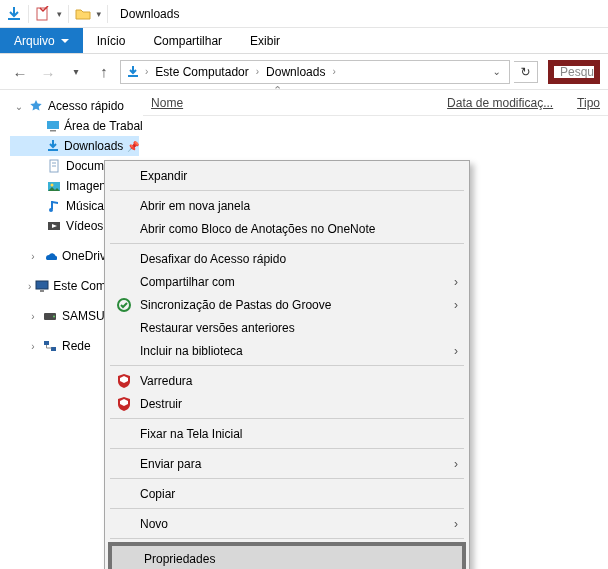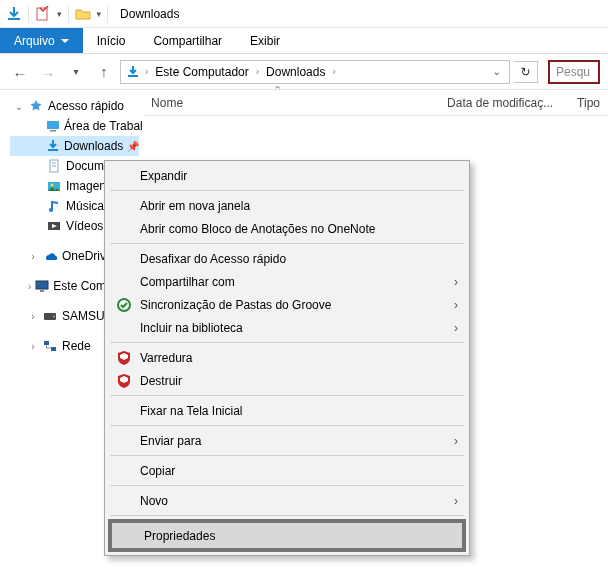--- a/index.html
+++ b/index.html
@@ -77,21 +77,21 @@
     gap:2px;
   }
   .addr-text { padding:0 3px; }
   .addr-sep { color:#888; font-size:10px; padding:0 2px;}
   .addr-dd { margin-left:auto; color:#555; font-size:10px; padding:0 4px;}
   .refresh-btn {
     width:24px; height:22px; border:1px solid #c4c4c4; border-left:none;
     display:flex; align-items:center; justify-content:center; font-size:12px; color:#333;
   }
   .searchbox {
-    margin-left:6px; height:24px; border:2px solid #7f1d1d;
+    margin-left:6px; height:24px; border:6px solid #7f1d1d;
     display:flex; align-items:center; padding:0 6px;
     color:#888; width:52px; overflow:hidden;
   }
   
   .body {
     display:flex;
     height: calc(100% - 28px - 26px - 36px);
   }
   .tree {
     width:160px;
@@ -115,21 +115,21 @@
     flex:1;
     position:relative;
   }
   .col-headers {
     height:26px; display:flex; align-items:center;
     border-bottom:1px solid #e8e8e8;
     color:#444;
     font-size:12px;
     position:relative;
   }
-  .col { padding:0 8px; }
+  .col { padding:0 8px;text-decoration:underline; }
   .col.name { width:260px; }
   .col.date { width:130px;margin-left:36px; }
   .col.type { flex:1; }
   .sort-ind { position:absolute; left:130px; top:-6px; font-size:11px; color:#888;}
   .empty-msg {
     color:#555; text-align:center;
     margin-top:16px;
   }
   
   .ctxmenu {
@@ -380,20 +380,24 @@
         <svg width="16" height="16" viewBox="0 0 16 16">
           <circle cx="8" cy="8" r="6" fill="none" stroke="#2a8a3a" stroke-width="2"></circle>
           <path d="M5 8l2 2 4-4" stroke="#2a8a3a" stroke-width="2" fill="none"></path>
         </svg>
       </span>
       <span class="lab">Sincronização de Pastas do Groove</span>
       <span class="arrow">›</span>
     </div>
   <div class="ctx-item">
       <span class="cicon"></span>
+      <span class="lab">Restaurar versões anteriores</span>
+    </div>
+  <div class="ctx-item">
+      <span class="cicon"></span>
       <span class="lab">Incluir na biblioteca</span>
       <span class="arrow">›</span>
     </div>
   <div class="ctx-sep"></div>
   <div class="ctx-item">
       <span class="cicon">
         <svg width="16" height="16" viewBox="0 0 16 16">
           <path d="M8 1l6 2v5c0 4-3 6-6 7-3-1-6-3-6-7V3z" fill="#c62828"></path>
           <path d="M4 5l4-2 4 2v3l-4 2-4-2z" fill="#fff"></path>
         </svg>

